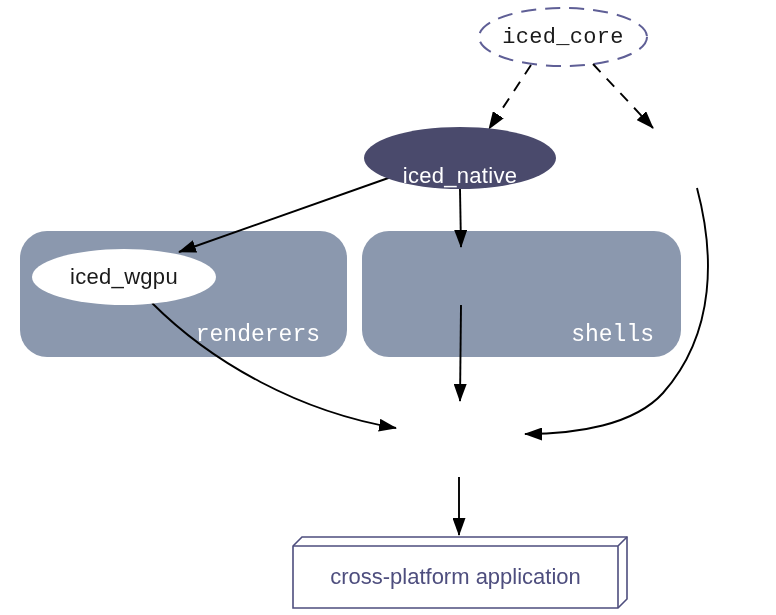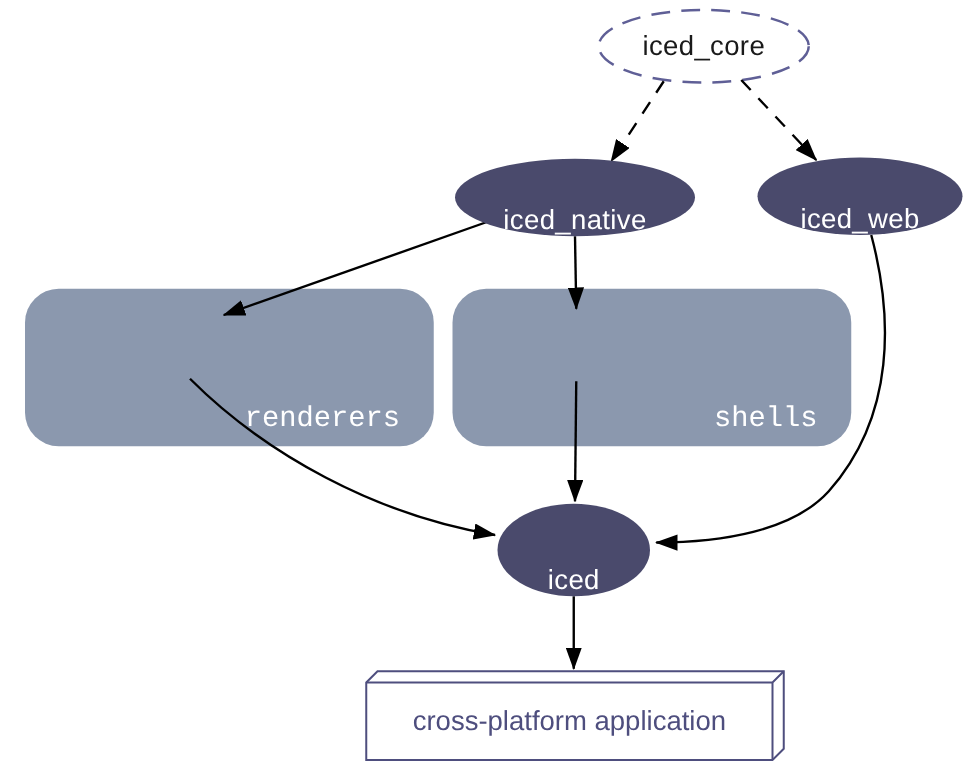--- a/index.html
+++ b/index.html
@@ -17,21 +17,21 @@
   svg.edges { position: absolute; inset: 0; z-index: 5; pointer-events: none; }
   .node, .app-label { position: absolute; z-index: 10; }
 
   .node {
     border-radius: 50%;
     display: flex; align-items: center; justify-content: center;
     font-size: 22px; letter-spacing: 0.3px; white-space: nowrap;
   }
   .node.dark  { background: var(--dark-node-fill);  color: var(--dark-node-text); align-items: flex-end; }
   .node.light { background: var(--light-node-fill); color: var(--light-node-text); }
-  .node.ghost { background: transparent;            color: var(--light-node-text); }
+  .node.ghost { background: transparent;            color: var(--light-node-text); font-family: Liberation Mono, monospace; }
 
   .group-label {
     position: absolute; right: 27px; bottom: 9px;
     color: var(--group-text); font-size: 23px; font-family: Liberation Mono, monospace;
   }
   .ellipsis {
     position: absolute; top: 260px;
     color: var(--group-text); font-size: 24px; letter-spacing: 2px;
   }
 
@@ -91,27 +91,24 @@
   </svg>
 
   <div class="node ghost" style="left:478px; top:7px; width:170px; height:60px;">
     <span>iced_core</span>
   </div>
 
   <div class="node dark" style="left:364px; top:127px; width:192px; height:62px;">
     <span>iced_native</span>
   </div>
 
-  <div class="node dark" style="left:606px; top:126px; width:164px; height:62px;">
-    <span>iced_web</span>
+
+  <div class="node light" style="left:32px; top:249px; width:184px; height:56px;">
+    <span>iced_wgpu</span>
   </div>
 
 
-
-  <div class="node dark" style="left:398px; top:403px; width:122px; height:74px;">
-    <span>iced</span>
-  </div>
 
   <div class="app-label" style="left:293px; top:546px; width:325px; height:62px;text-align:right;">
     <span>cross-platform application</span>
   </div>
 
 </div>
 
 </body></html>

